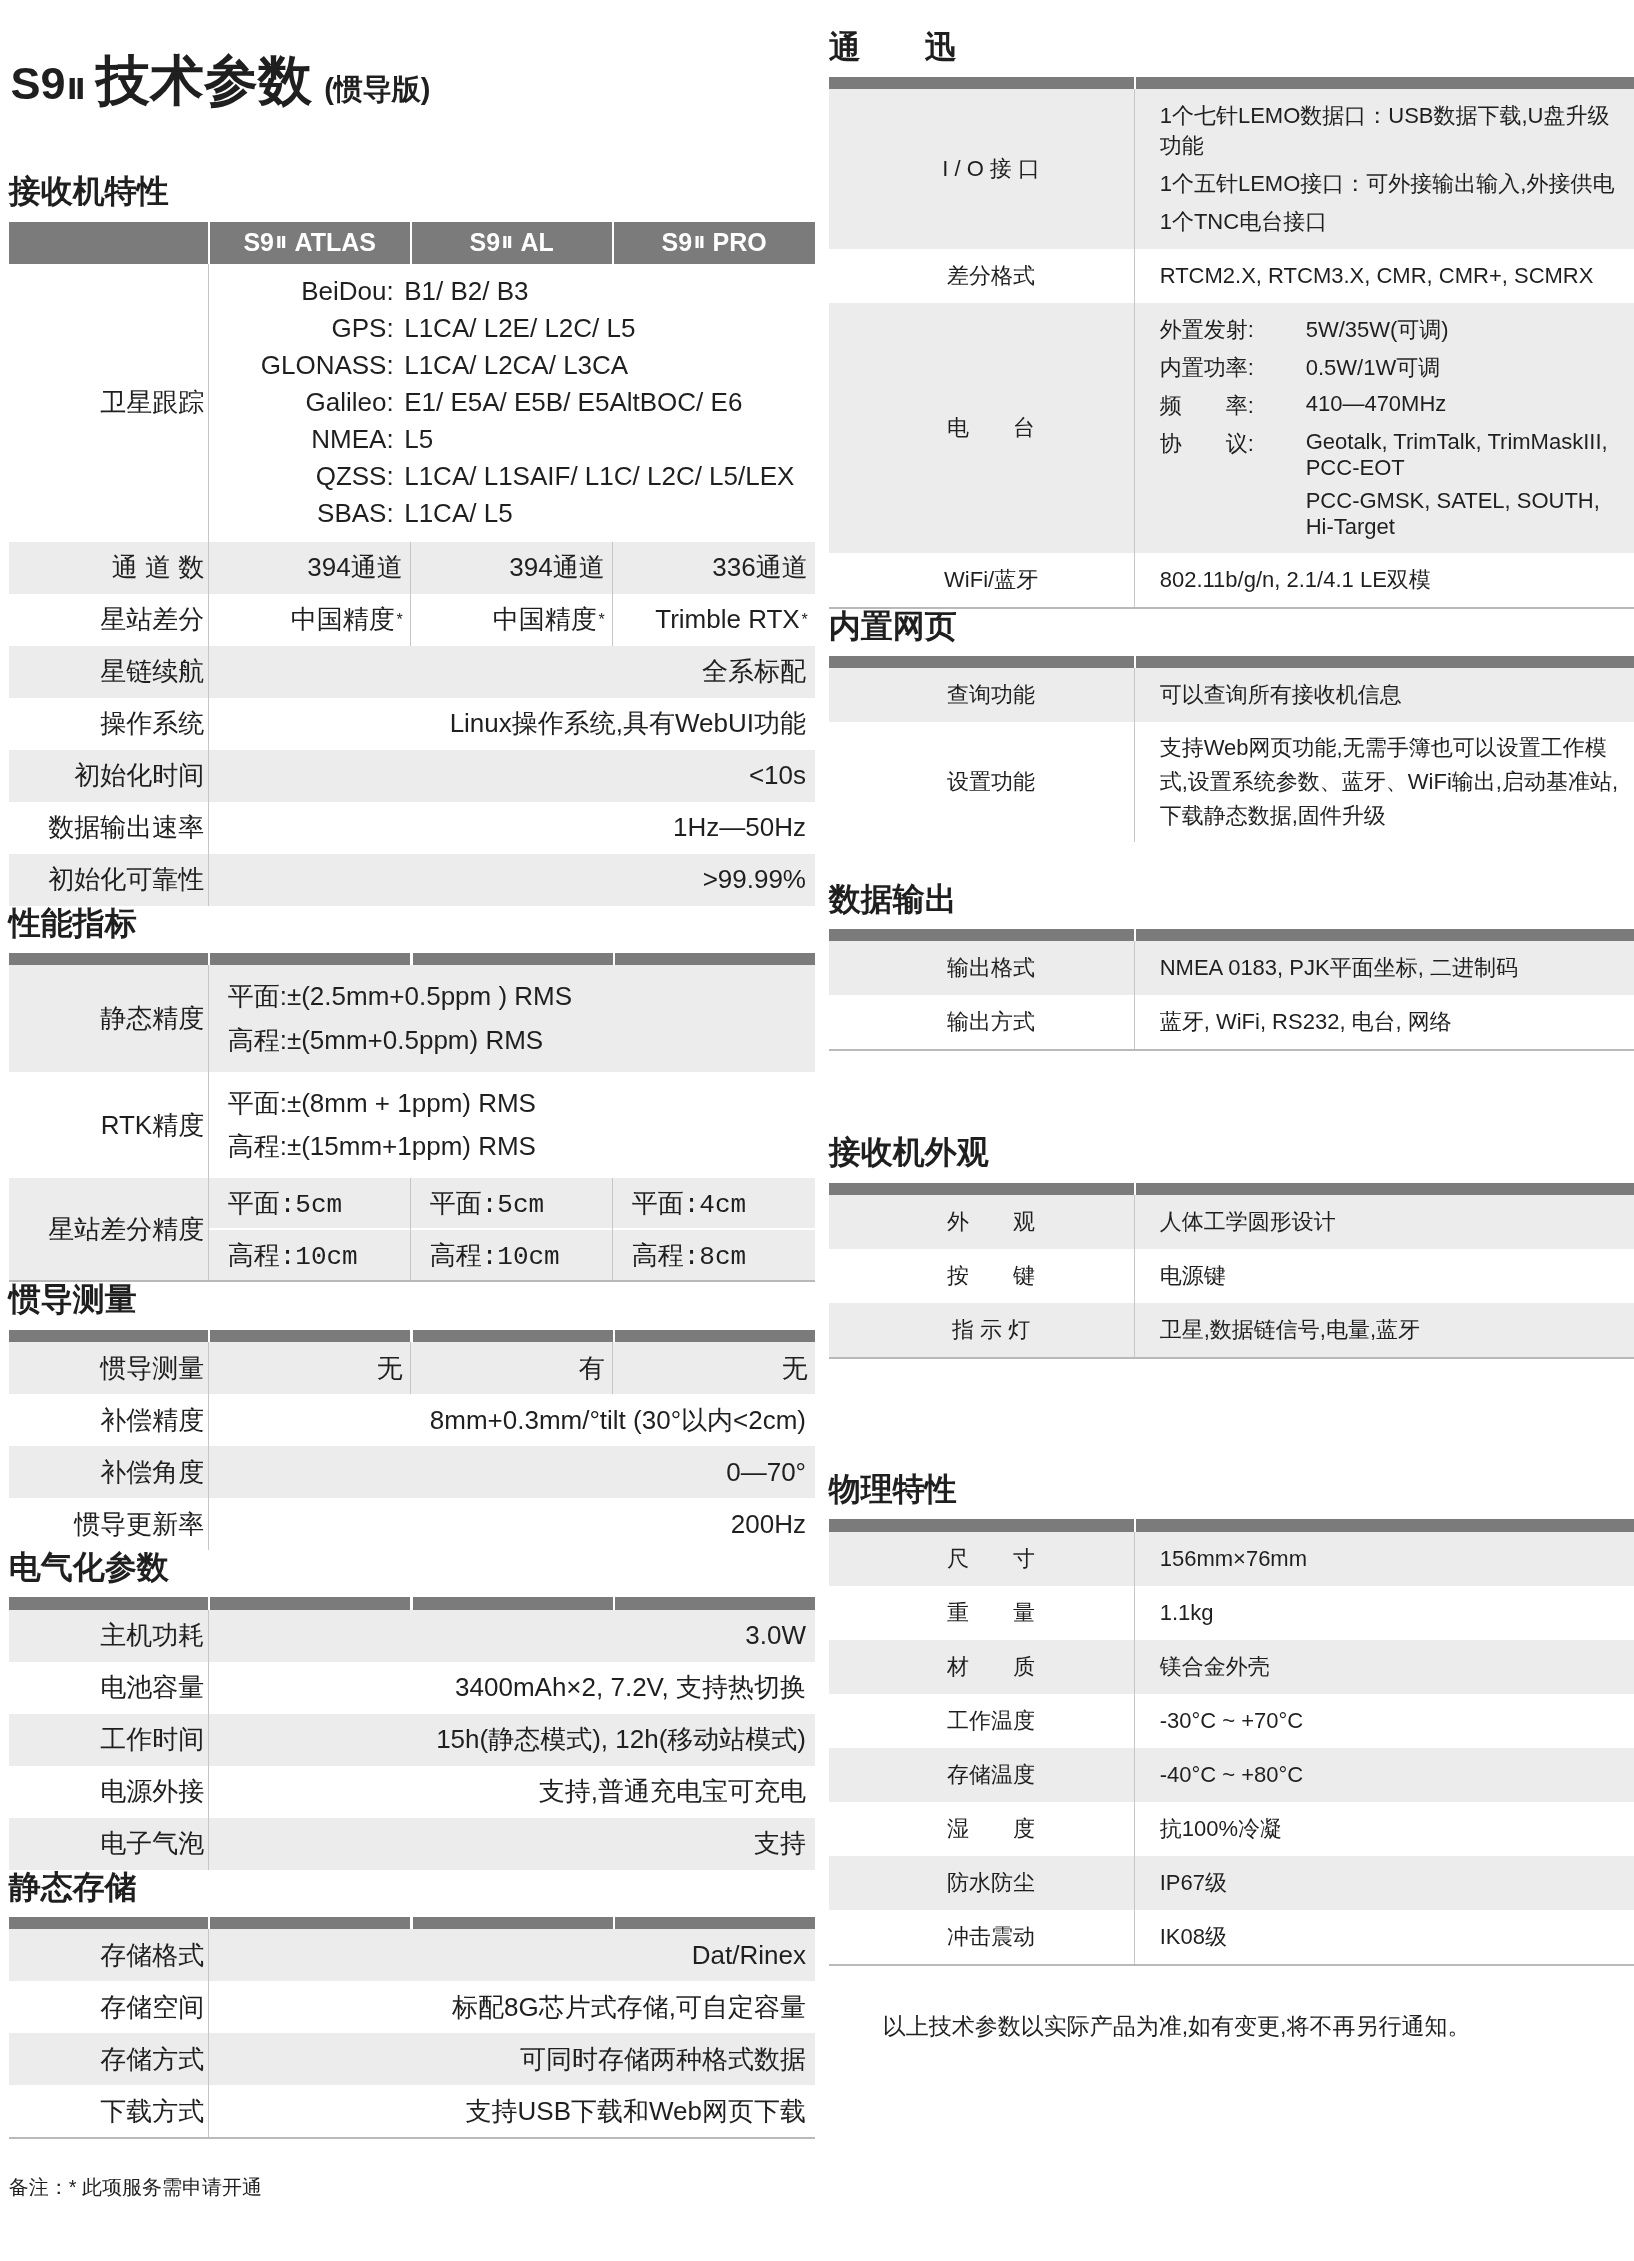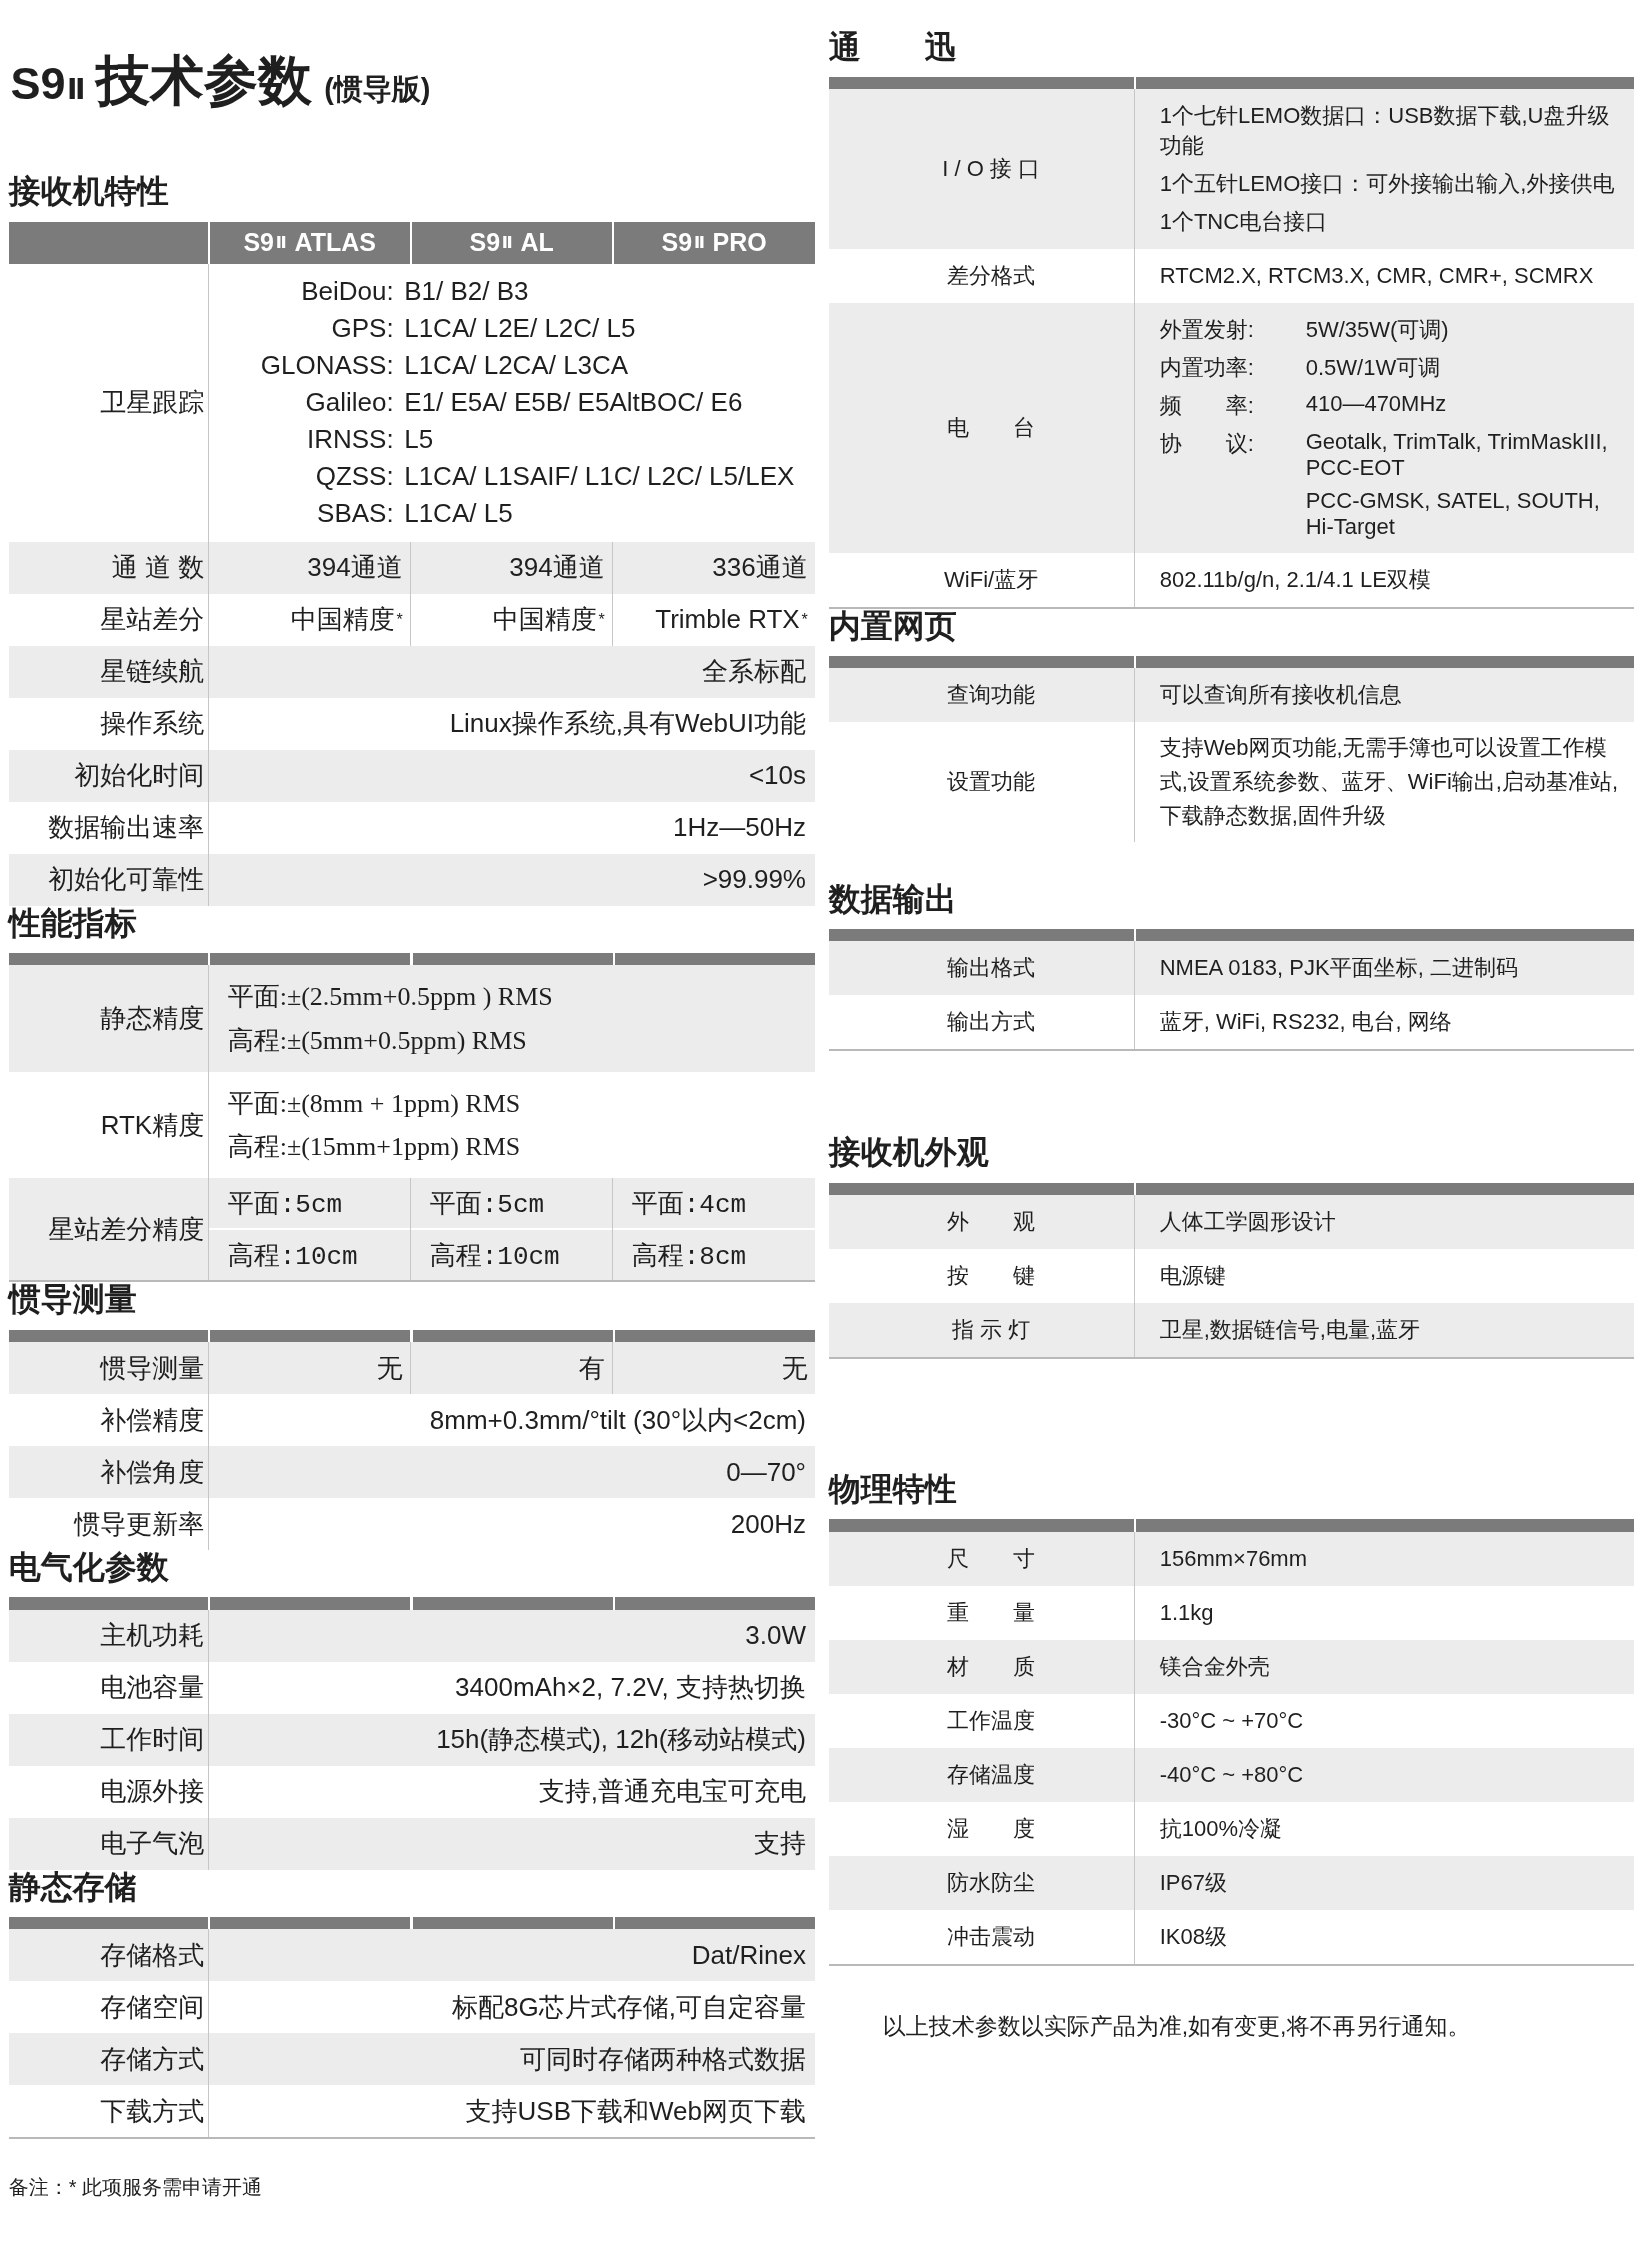--- a/index.html
+++ b/index.html
@@ -53,21 +53,21 @@
   .hrow .hc:last-child{flex:1;}
   .hc .rn,.title .t-rn{margin:0 1.7px;}
   .hc .rn{font-size:16.6px;}
   .hc .hname{margin-left:6.1px;}
 
   .satcell{padding:12.2px 5.2px 12.2px 0 !important;}
   .satgrid{display:grid;grid-template-columns:185px 1fr;column-gap:10.5px;row-gap:6.1px;width:100%;}
   .satgrid .sn{text-align:right;}
   .satgrid .sb{text-align:left;}
 
-  .twoline{flex-direction:column;align-items:flex-start !important;justify-content:center;row-gap:8.7px;padding-top:14px !important;padding-bottom:14px !important;font-family:Liberation Serif, serif;}
+  .twoline{flex-direction:column;align-items:flex-start !important;justify-content:center;row-gap:8.7px;padding-top:14px !important;padding-bottom:14px !important;}
 
   .sub2{flex-direction:column;align-items:stretch !important;padding:0 !important;font-family:Liberation Mono, monospace;}
   .sub2 > div{height:50px;display:flex;align-items:center;padding-left:19px;}
   .sub2 > div + div{border-top:2.6px solid #ffffff;}
 
   sup.star{font-size:0.62em;vertical-align:super;margin-left:1.7px;}
 
   .bb{border-bottom:2.6px solid #b9b9b9;}
 
   
@@ -120,21 +120,21 @@
         <div class="vs satcell">
           <div class="satgrid">
             <div class="sn">BeiDou:</div>
               <div class="sb">B1/ B2/ B3</div>
             <div class="sn">GPS:</div>
               <div class="sb">L1CA/ L2E/ L2C/ L5</div>
             <div class="sn">GLONASS:</div>
               <div class="sb">L1CA/ L2CA/ L3CA</div>
             <div class="sn">Galileo:</div>
               <div class="sb">E1/ E5A/ E5B/ E5AltBOC/ E6</div>
-            <div class="sn">IRNSS:</div>
+            <div class="sn">NMEA:</div>
               <div class="sb">L5</div>
             <div class="sn">QZSS:</div>
               <div class="sb">L1CA/ L1SAIF/ L1C/ L2C/ L5/LEX</div>
             <div class="sn">SBAS:</div>
               <div class="sb">L1CA/ L5</div>
           </div>
         </div>
       </div>
 
       <div class="row g">

